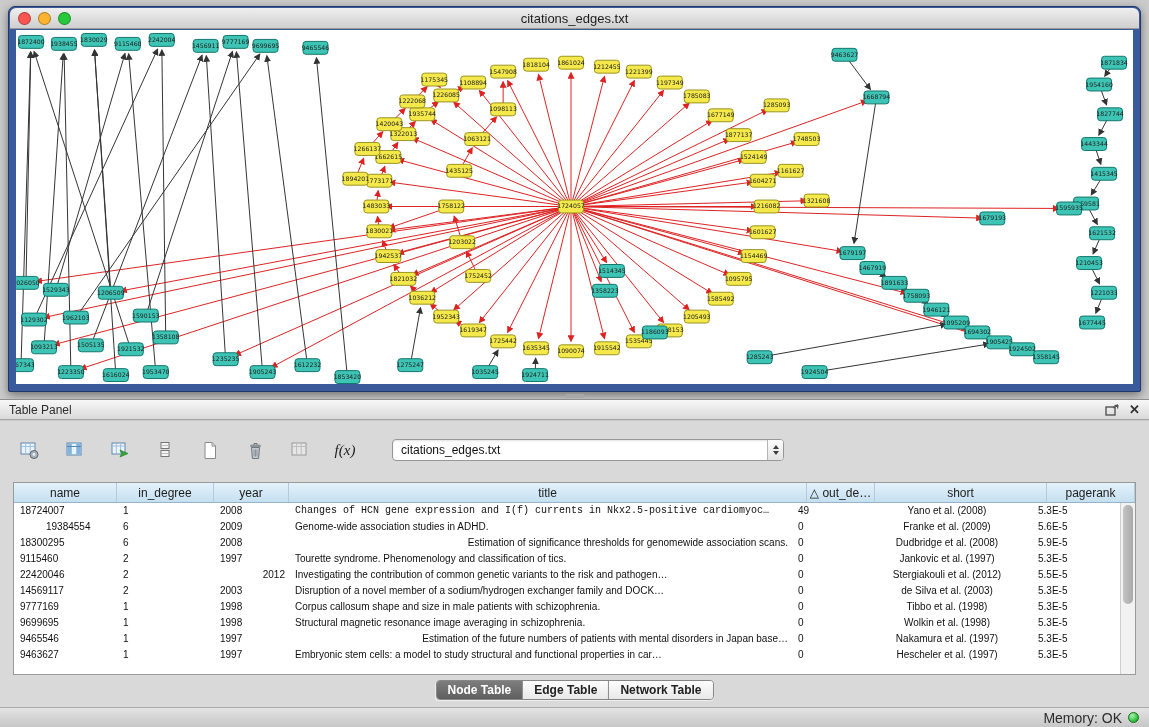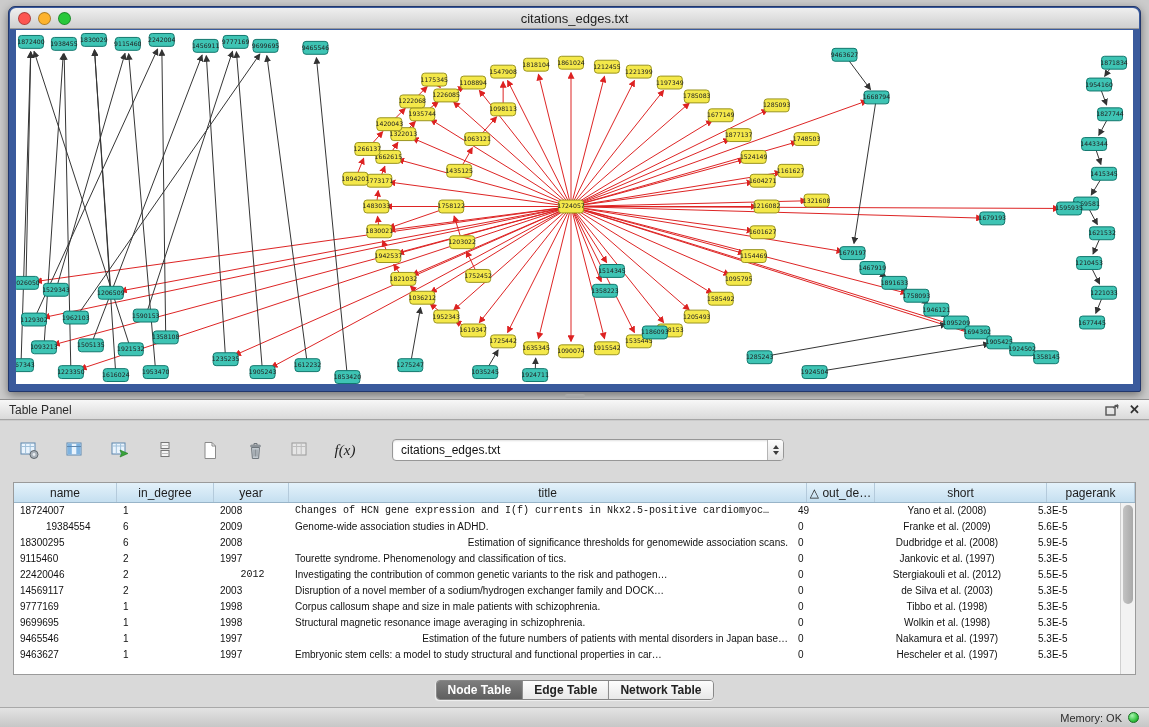--- a/index.html
+++ b/index.html
@@ -65,21 +65,21 @@
   .tabs { position:absolute; bottom:7px; left:50%; transform:translateX(-50%);
           display:flex; border:1px solid #868686; border-radius:4px; overflow:hidden;
           font-size:12px; box-shadow:0 1px 1px rgba(255,255,255,.6); }
   .tab { padding:2px 11px; background:linear-gradient(#fdfdfd,#e8e8e8); color:#222; border-right:1px solid #8a8a8a;font-weight:bold; }
   .tab:last-child { border-right:none; }
   .tab.selected { background:linear-gradient(#7d7d7d,#5f5f5f); color:#fff; }
 
   .statusbar { position:absolute; bottom:0; left:0; right:0; height:20px;
                background:linear-gradient(#e3e3e3,#c7c7c7); border-top:1px solid #a9a9a9;
                display:flex; align-items:center; justify-content:flex-end; gap:6px;
-               padding:0 10px; font-size:11px; color:#2d2d2d; }
+               padding:0 10px; font-size:14px; color:#2d2d2d; }
   .memdot { width:11px; height:11px; border-radius:50%;
             background:radial-gradient(circle at 35% 30%, #a8f5b0, #2fbf3a 65%, #1d8f2b);
             border:1px solid #177022; }
 </style>
 </head>
 <body>
 
 <div class="window">
   <div class="titlebar">
     <div class="traffic">
@@ -797,21 +797,21 @@
           <div class="cell" style="flex: 0 0 97px; text-align: left;">2</div>
           <div class="cell" style="flex: 0 0 75px; text-align: left;">1997</div>
           <div class="cell" style="flex: 1 1 auto; text-align: left;">Tourette syndrome. Phenomenology and classification of tics.</div>
           <div class="cell" style="flex: 0 0 68px; text-align: left;">0</div>
           <div class="cell" style="flex: 0 0 172px; text-align: center;">Jankovic et al. (1997)</div>
           <div class="cell" style="flex: 0 0 88px; text-align: left;">5.3E-5</div>
         </div>
         <div class="trow">
           <div class="cell" style="flex: 0 0 103px; text-align: left;">22420046</div>
           <div class="cell" style="flex: 0 0 97px; text-align: left;">2</div>
-          <div class="cell" style="flex: 0 0 75px; text-align: center; font-family: Liberation Mono, monospace;">2012</div>
+          <div class="cell" style="flex: 0 0 75px; text-align: right;">2012</div>
           <div class="cell" style="flex: 1 1 auto; text-align: left;">Investigating the contribution of common genetic variants to the risk and pathogen…</div>
           <div class="cell" style="flex: 0 0 68px; text-align: left;">0</div>
           <div class="cell" style="flex: 0 0 172px; text-align: center;">Stergiakouli et al. (2012)</div>
           <div class="cell" style="flex: 0 0 88px; text-align: left;">5.5E-5</div>
         </div>
         <div class="trow">
           <div class="cell" style="flex: 0 0 103px; text-align: left;">14569117</div>
           <div class="cell" style="flex: 0 0 97px; text-align: left;">2</div>
           <div class="cell" style="flex: 0 0 75px; text-align: left;">2003</div>
           <div class="cell" style="flex: 1 1 auto; text-align: left;">Disruption of a novel member of a sodium/hydrogen exchanger family and DOCK…</div>

